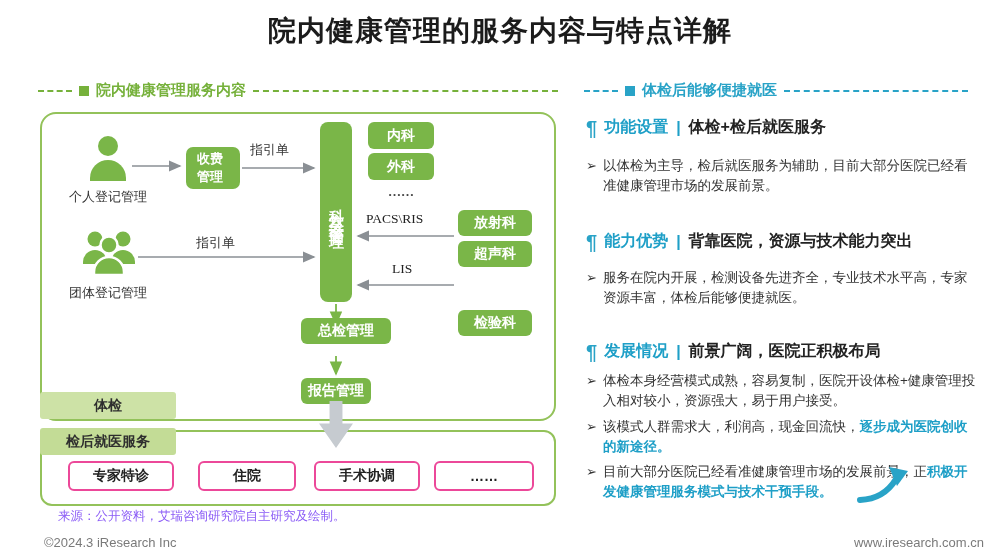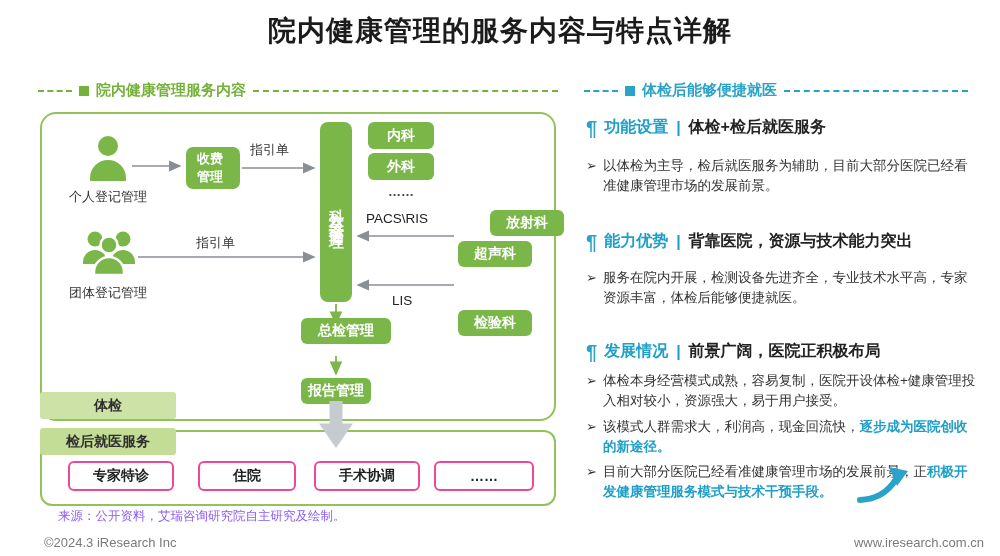--- a/index.html
+++ b/index.html
@@ -24,21 +24,21 @@
     border:2px solid #93C25A; border-radius:16px; background:#fff; box-sizing:border-box; }
   .post-box { position:absolute; left:40px; top:430px; width:516px; height:76px;
     border:2px solid #93C25A; border-radius:12px; background:#fff; box-sizing:border-box; }
 
   .btn { position:absolute; display:flex; align-items:center; justify-content:center;
     background:#7AB648; color:#fff; font-weight:bold; border-radius:6px; font-size:14px;
     box-sizing:border-box; text-align:left; }
   .btn-outline { position:absolute; display:flex; align-items:center; justify-content:center;
     background:#fff; border:2px solid #ec4899; color:#222; font-weight:bold; border-radius:6px;
     font-size:14px; box-sizing:border-box; }
-  .lbl { position:absolute; color:#333; font-size:13px; }
+  .lbl { position:absolute; color:#333; font-size:13px;font-family:Liberation Serif, serif; }
   .lbl.center { text-align:center; }
 
   .fee-btn { left:186px; top:147px; width:54px; height:42px; font-size:13px; line-height:1.35;
     padding:0 11px; border-radius:7px; }
   .triage-btn { left:320px; top:122px; width:32px; height:180px; border-radius:8px;
     writing-mode:vertical-rl; letter-spacing:5px; font-size:15px; }
 
   .stage-bar { position:absolute; display:flex; align-items:center; justify-content:center;
     font-weight:bold; font-size:14px; color:#2e2e2e; border-radius:3px; z-index:3; }
   .bar-exam { left:40px; top:392px; width:136px; height:27px; background:#CDE2A6; }
@@ -136,23 +136,23 @@
   </div>
   <div class="lbl center" style="left:50px; top:284px; width:116px;">团体登记管理</div>
 
   <div class="btn triage-btn">科室分诊管理</div>
 
   <div class="btn" style="left:368px; top:122px; width:66px; height:27px;">内科</div>
   <div class="btn" style="left:368px; top:153px; width:66px; height:27px;">外科</div>
   <div class="lbl center" style="left:368px; top:184px; width:66px; font-weight:bold; color:#444;">……</div>
 
   <div class="lbl" style="left:366px; top:211px; font-size:13.5px; color:#222;">PACS\RIS</div>
-  <div class="lbl" style="left:392px; top:261px; font-size:13.5px; color:#222;margin-top:32px;">LIS</div>
-
-  <div class="btn" style="left:458px; top:210px; width:74px; height:26px;margin-left:32px;">放射科</div>
+  <div class="lbl" style="left:392px; top:261px; font-size:13.5px; color:#222;">LIS</div>
+
+  <div class="btn" style="left:458px; top:210px; width:74px; height:26px;">放射科</div>
   <div class="btn" style="left:458px; top:241px; width:74px; height:26px;">超声科</div>
   <div class="btn" style="left:458px; top:272px; width:74px; height:26px;margin-top:38px;">检验科</div>
 
   <div class="btn" style="left:301px; top:318px; width:90px; height:26px;">总检管理</div>
   <div class="btn" style="left:301px; top:378px; width:70px; height:26px;">报告管理</div>
 
   <div class="stage-bar bar-exam">体检</div>
   <div class="stage-bar bar-post">检后就医服务</div>
 
   <div class="big-arrow"></div>

